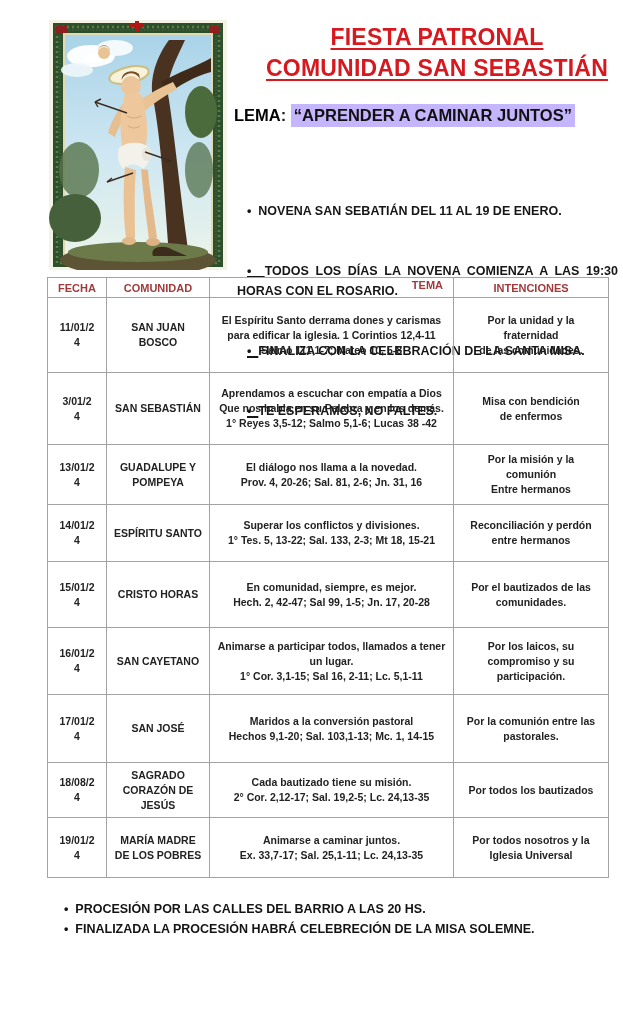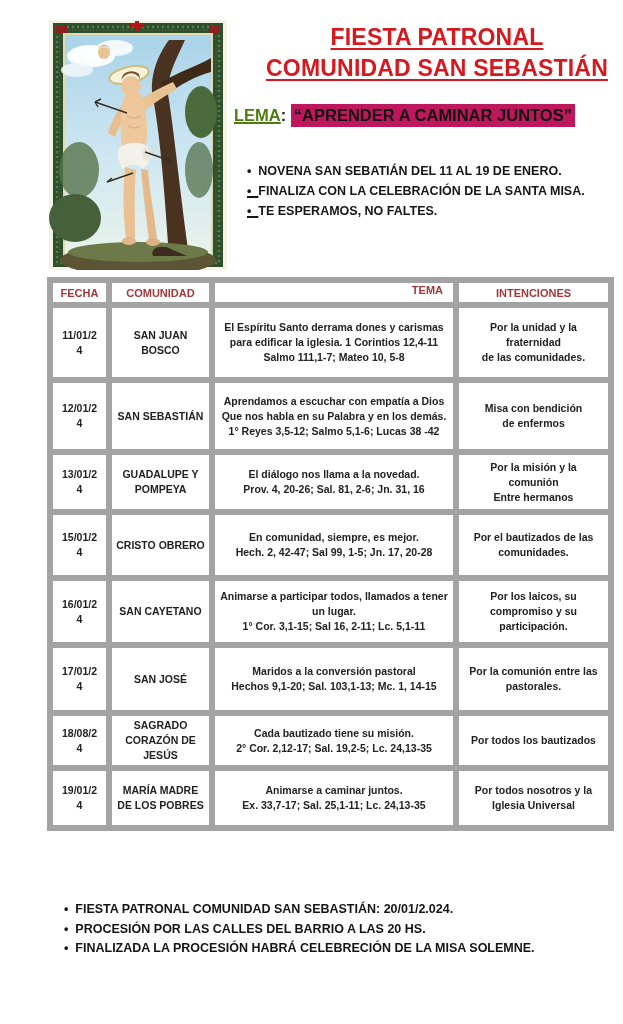--- a/index.html
+++ b/index.html
@@ -8,35 +8,35 @@
   
   .card{position:absolute;left:49px;top:20px;width:178px;height:250px;}
 
   
   .title{position:absolute;left:245px;top:22px;width:384px;text-align:center;}
   .title .ln{font-size:23px;font-weight:800;color:#d6191f;line-height:31px;letter-spacing:.2px;
     text-decoration:underline;text-decoration-thickness:2px;text-underline-offset:3px;}
 
   
   .lema{position:absolute;left:234px;top:106px;width:388px;font-size:16.5px;font-weight:800;white-space:nowrap;}
-  .lema .lbl{color:#4d7c0f;text-decoration:underline;text-decoration-thickness:2px;}
+  .lema .lbl{color:#000000;text-decoration-thickness:2px;}
   .lema .colon{color:#222;}
-  .lema .hl{background:#be185d;color:#111;padding:2px 3px 3px 3px;}
+  .lema .hl{background:#c4b5fd;color:#111;padding:2px 3px 3px 3px;}
 
   
   .intro{position:absolute;left:237px;top:161px;width:381px;font-size:12.5px;font-weight:700;color:#161616;}
-  .ib{text-align:justify;line-height:20px;text-indent:10px;}
+  .ib{text-align:justify;line-height:20px;text-indent:10px;margin-top:40px;}
   .blt::before{content:"\2022\00a0\00a0";}
   .blt.u::before{text-decoration:underline;text-decoration-thickness:1.5px;}
 
   
   .tblwrap{position:absolute;left:47px;top:277px;}
   table{border-collapse:collapse;table-layout:fixed;width:561px;}
   col.c0{width:59px;}col.c1{width:103px;}col.c2{width:244px;}col.c3{width:155px;}
-  th,td{border:6px solid #a3a3a3;overflow:hidden;}
+  th,td{border:1px solid #a3a3a3;overflow:hidden;}
   th{color:#a03a3c;font-size:11px;font-weight:700;height:17px;padding:1px 2px;}
   th.t2{text-align:right;padding-right:10px;vertical-align:top;}
   td{font-size:10.5px;font-weight:700;color:#222;text-align:center;vertical-align:middle;
      white-space:pre-line;line-height:15px;padding:2px 3px;}
   tr.r0{height:75px;}tr.r1{height:72px;}tr.r2{height:60px;}tr.r3{height:57px;}tr.r4{height:66px;}
   tr.r5{height:67px;}tr.r6{height:68px;}tr.r7{height:55px;}tr.r8{height:60px;}
 
   
   .footer{position:absolute;left:64px;top:900px;width:554px;font-size:12.5px;font-weight:700;color:#141414;}
   .fb{line-height:19.5px;}
@@ -119,20 +119,21 @@
   <div class="ln">COMUNIDAD SAN SEBASTIÁN</div>
 </div>
 
 <div class="lema">
   <span class="lbl">LEMA</span><span class="colon">:</span>
   <span class="hl">“APRENDER A CAMINAR JUNTOS”</span>
 </div>
 
 <div class="intro">
   <div class="ib"><span class="blt"></span><span>NOVENA SAN SEBATIÁN DEL 11 AL 19 DE ENERO.</span></div>
+  <div class="ib"><span class="blt u"></span><span>TODOS LOS DÍAS LA NOVENA COMIENZA A LAS 19:30 HORAS CON EL ROSARIO.</span></div>
   <div class="ib"><span class="blt u"></span><span>FINALIZA CON LA CELEBRACIÓN DE LA SANTA MISA.</span></div>
   <div class="ib"><span class="blt u"></span><span>TE ESPERAMOS, NO FALTES.</span></div>
 </div>
 
 <div class="tblwrap">
   <table>
     <colgroup>
         <col class="c0">
         <col class="c1">
         <col class="c2">
@@ -151,44 +152,53 @@
       <td>SAN JUAN
 BOSCO</td>
       <td>El Espíritu Santo derrama dones y carismas
 para edificar la iglesia. 1 Corintios 12,4-11
 Salmo 111,1-7; Mateo 10, 5-8</td>
       <td>Por la unidad y la
 fraternidad
 de las comunidades.</td>
     </tr>
     <tr class="r1">
-      <td>12/01/2
+      <td>3/01/2
 4</td>
       <td>SAN SEBASTIÁN</td>
       <td>Aprendamos a escuchar con empatía a Dios
 Que nos habla en su Palabra y en los demás.
 1° Reyes 3,5-12; Salmo 5,1-6; Lucas 38 -42</td>
       <td>Misa con bendición
 de enfermos</td>
     </tr>
     <tr class="r2">
       <td>13/01/2
 4</td>
       <td>GUADALUPE Y
 POMPEYA</td>
       <td>El diálogo nos llama a la novedad.
 Prov. 4, 20-26; Sal. 81, 2-6; Jn. 31, 16</td>
       <td>Por la misión y la
 comunión
 Entre hermanos</td>
     </tr>
+    <tr class="r3">
+      <td>14/01/2
+4</td>
+      <td>ESPÍRITU SANTO</td>
+      <td>Superar los conflictos y divisiones.
+1° Tes. 5, 13-22; Sal. 133, 2-3; Mt 18, 15-21</td>
+      <td>Reconciliación y perdón
+entre hermanos</td>
+    </tr>
     <tr class="r4">
       <td>15/01/2
 4</td>
-      <td>CRISTO OBRERO</td>
+      <td>CRISTO HORAS</td>
       <td>En comunidad, siempre, es mejor.
 Hech. 2, 42-47; Sal 99, 1-5; Jn. 17, 20-28</td>
       <td>Por el bautizados de las
 comunidades.</td>
     </tr>
     <tr class="r5">
       <td>16/01/2
 4</td>
       <td>SAN CAYETANO</td>
       <td>Animarse a participar todos, llamados a tener
@@ -225,16 +235,15 @@
       <td>Animarse a caminar juntos.
 Ex. 33,7-17; Sal. 25,1-11; Lc. 24,13-35</td>
       <td>Por todos nosotros y la
 Iglesia Universal</td>
     </tr>
   </tbody>
     </table>
 </div>
 
 <div class="footer">
-  <div class="fb">FIESTA PATRONAL COMUNIDAD SAN SEBASTIÁN: 20/01/2.024.</div>
   <div class="fb">PROCESIÓN POR LAS CALLES DEL BARRIO A LAS 20 HS.</div>
   <div class="fb">FINALIZADA LA PROCESIÓN HABRÁ CELEBRECIÓN DE LA MISA SOLEMNE.</div>
 </div>
 
 </body></html>

